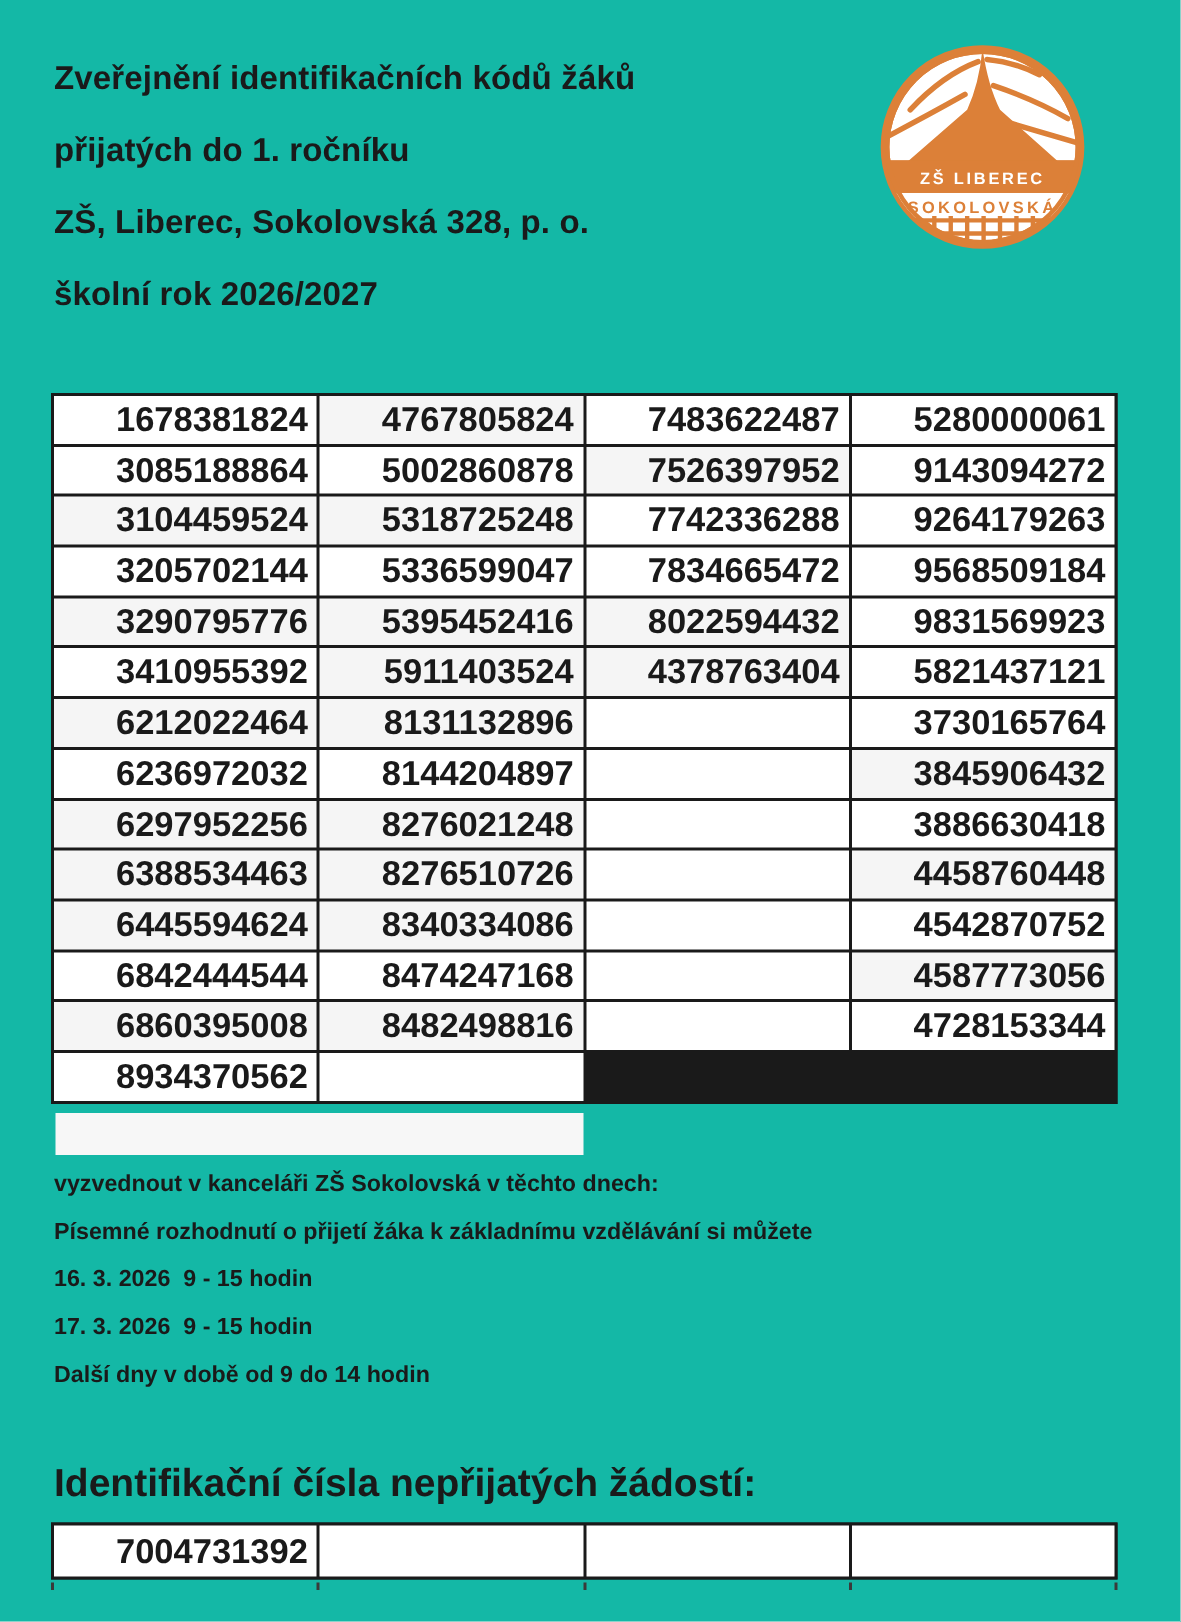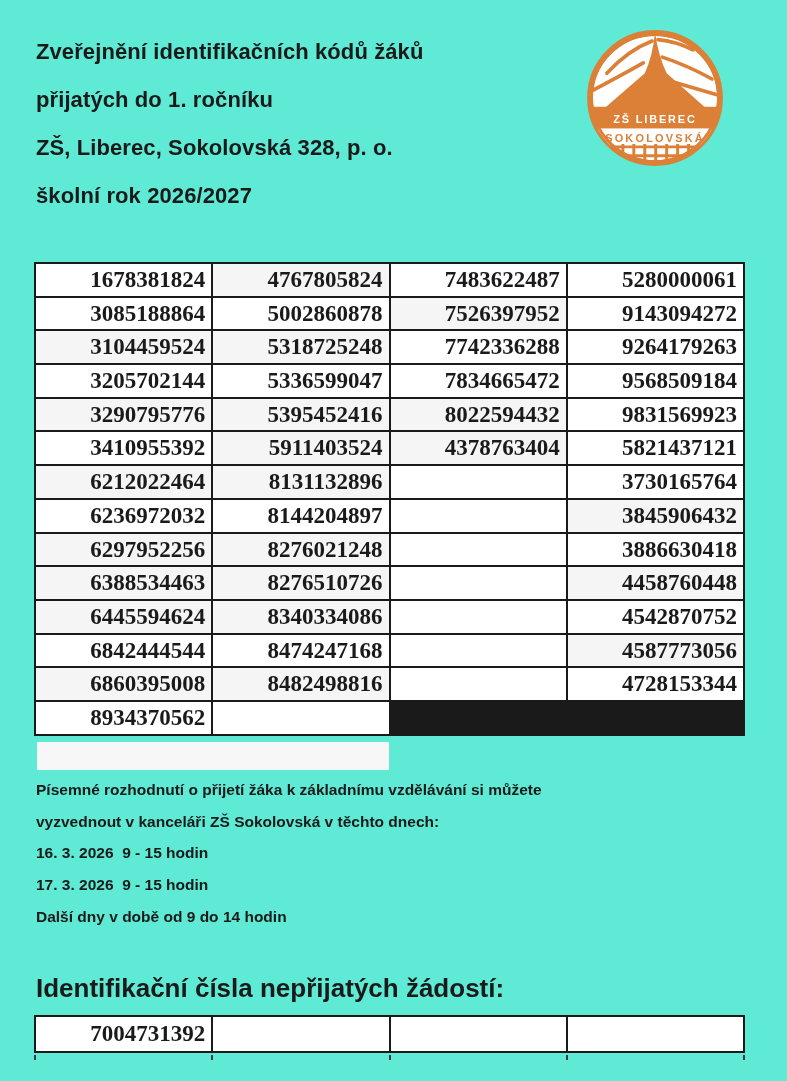--- a/index.html
+++ b/index.html
@@ -1,18 +1,18 @@
 <!DOCTYPE html>
 <html><head>
 <meta charset="utf-8">
 <style>
   html,body { margin:0; padding:0; background:#e8e8e8; }
   .page {
     position:relative; width:787px; height:1081px; margin:0 auto;
-    background:#5eead4; overflow:hidden;
+    background:#14b8a6; overflow:hidden;
     font-family:"Liberation Sans", sans-serif; color:#1a1a1a;
   }
   
   .title-block { position:absolute; left:36px; top:28px; }
   .title-block .tline {
     height:48px; line-height:48px; font-size:22px; font-weight:700;
     white-space:pre; letter-spacing:0.1px;
   }
   
   .logo-wrap { position:absolute; left:582px; top:25px; width:146px; height:146px; }
@@ -21,21 +21,21 @@
     position:absolute; left:34px; width:711px;
     display:grid; grid-template-columns:repeat(4, 1fr);
     gap:2px; background:#1a1a1a; border:2px solid #1a1a1a;
     box-sizing:border-box;
   }
   #accepted-table { top:262px; grid-auto-rows:31.7px; }
   #rejected-table { top:1015px; grid-auto-rows:34px; }
   .cell {
     background:#ffffff; text-align:right; padding-right:6px;
     font-size:24px; font-weight:700; color:#1a1a1a;
-    overflow:hidden; white-space:nowrap;font-family:Liberation Serif, serif;
+    overflow:hidden; white-space:nowrap;
   }
   #accepted-table .cell { line-height:31.7px; font-size:23px; }
   #rejected-table .cell { line-height:34px; font-size:23px; }
   .cell.shaded { background:#f5f5f5; }
   
   .gray-block { position:absolute; left:37px; top:742px; width:352px; height:28px; background:#f7f7f7; }
   
   .pickup-block { position:absolute; left:36px; top:774px; }
   .pickup-block .pline {
     height:31.7px; line-height:31.7px; font-size:15.5px; font-weight:700; white-space:pre;
@@ -162,22 +162,22 @@
       <div class="cell shaded">8482498816</div>
       <div class="cell"></div>
       <div class="cell">4728153344</div>
       <div class="cell">8934370562</div>
       <div class="cell"></div>
     </div>
 
   <div class="gray-block"></div>
 
   <div class="pickup-block" id="pickup-block">
+      <div class="pline">vyzvednout v kanceláři ZŠ Sokolovská v těchto dnech:</div>
       <div class="pline">Písemné rozhodnutí o přijetí žáka k základnímu vzdělávání si můžete</div>
-      <div class="pline">vyzvednout v kanceláři ZŠ Sokolovská v těchto dnech:</div>
       <div class="pline">16. 3. 2026&nbsp; 9 - 15 hodin</div>
       <div class="pline">17. 3. 2026&nbsp; 9 - 15 hodin</div>
       <div class="pline">Další dny v době od 9 do 14 hodin</div>
     </div>
 
   <div class="heading2">Identifikační čísla nepřijatých žádostí:</div>
 
   <div class="grid-table" id="rejected-table">
       <div class="cell">7004731392</div>
       <div class="cell"></div>

